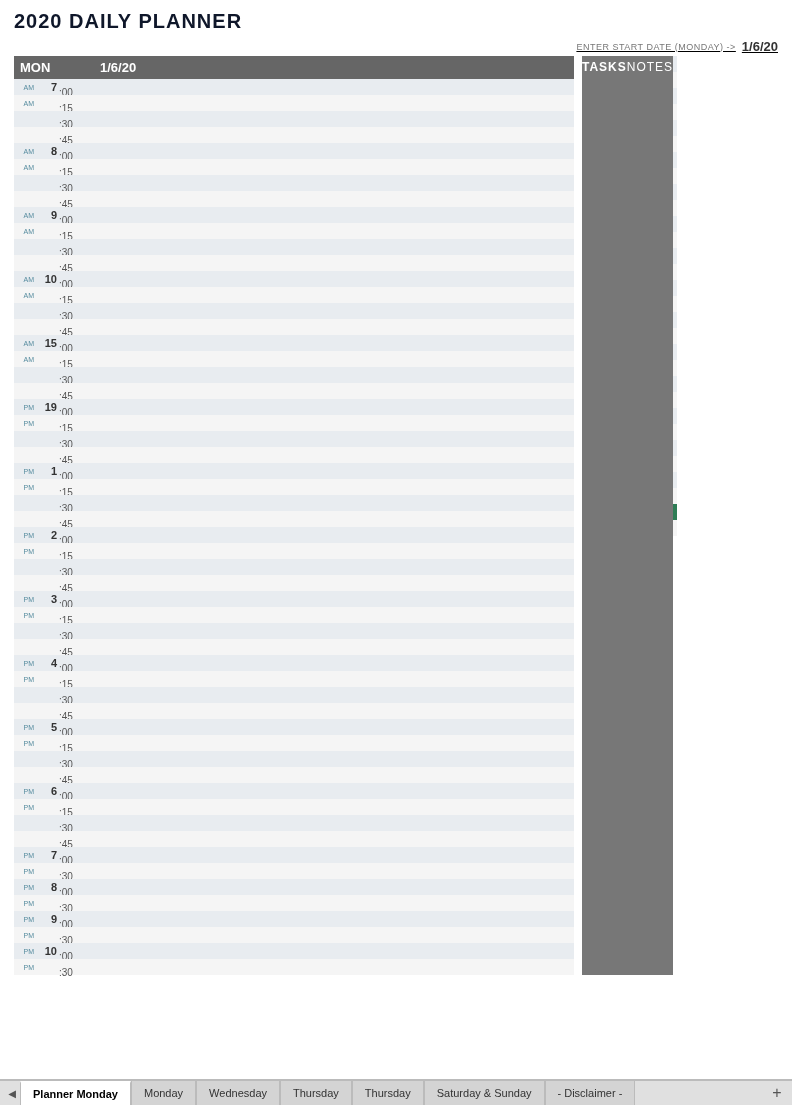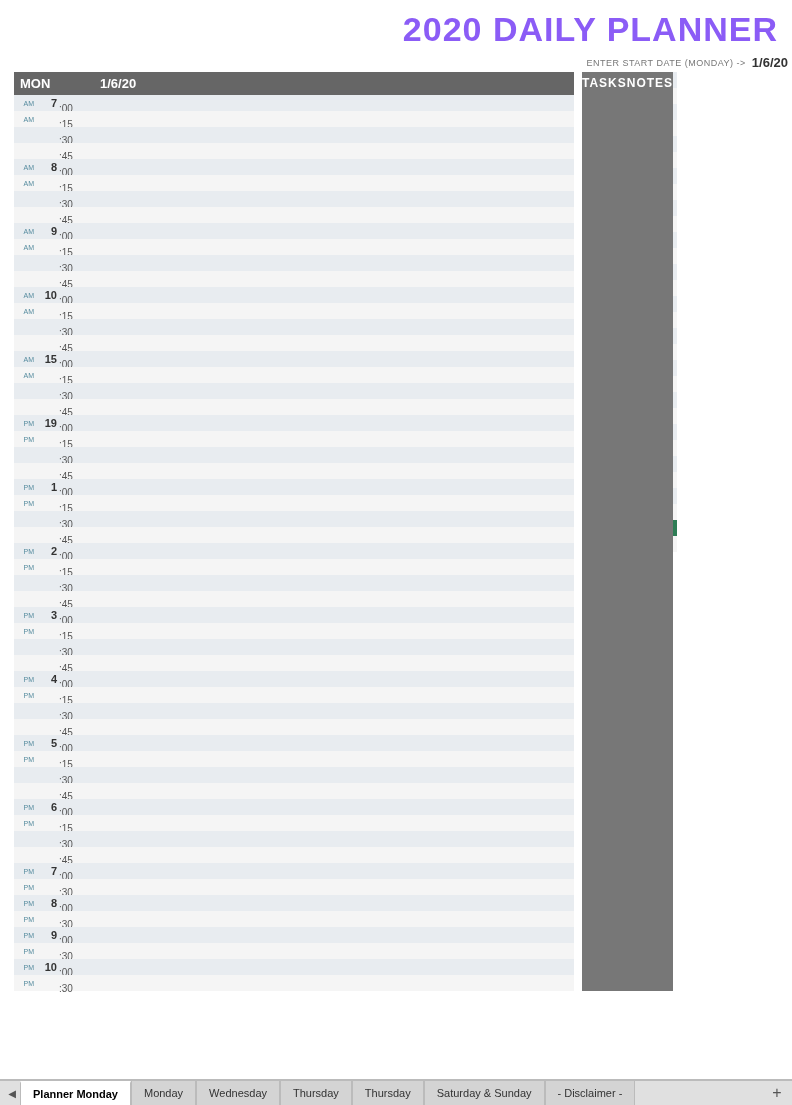--- a/index.html
+++ b/index.html
@@ -10,35 +10,35 @@
       min-height: 1105px;
       overflow-x: hidden;
       font-size: 11px;
     }
 
     
     .title-area {
       padding: 10px 14px 4px 14px;
     }
     .main-title {
-      font-size: 34px;
+      font-size: 20px;
       font-weight: 900;
-      color: #8b5cf6;
+      color: #0f172a;
       letter-spacing: 1px;
       text-transform: uppercase;
-      text-align: right;
     }
 
     
     .date-entry-bar {
       display: flex;
       align-items: center;
       justify-content: flex-end;
-      padding: 2px 4px 2px 14px;
+      padding: 2px 14px 2px 14px;
       gap: 6px;
+      text-decoration: underline;
     }
     .enter-start-label {
       font-size: 9px;
       color: #777;
       letter-spacing: 0.5px;
     }
     .start-date-value {
       font-size: 13px;
       font-weight: bold;
       color: #333;
@@ -168,21 +168,21 @@
       background: #e8ecf0;
     }
     .task-row:nth-child(even) {
       background: #f5f5f5;
     }
 
     
     .notes-header {
       background: #777;
       color: #fff;
-      font-weight: bold;
+      font-weight: normal;
       font-size: 12px;
       text-align: center;
       padding: 4px 0;
       letter-spacing: 1px;
       margin-top: 0;
     }
     .notes-rows {
       display: flex;
       flex-direction: column;
     }

